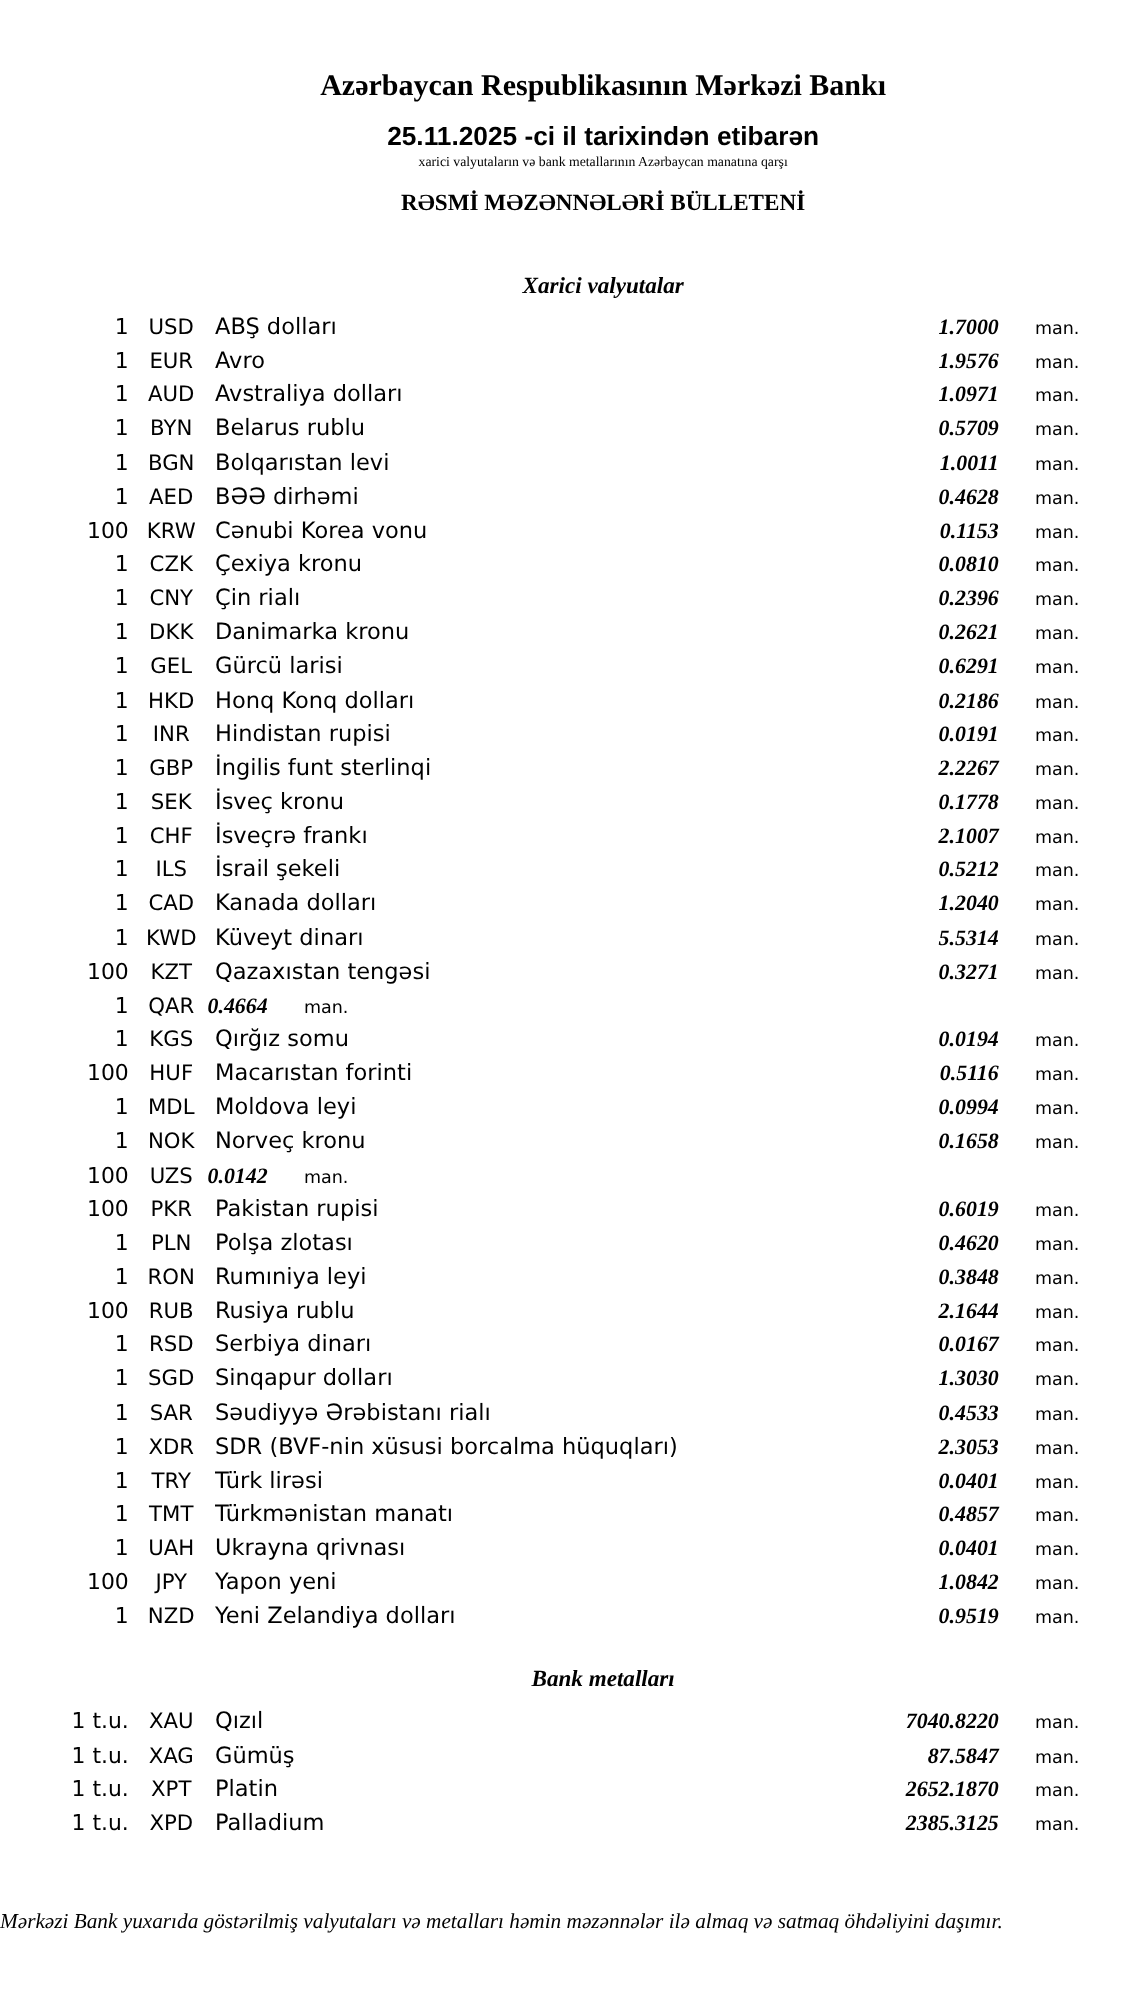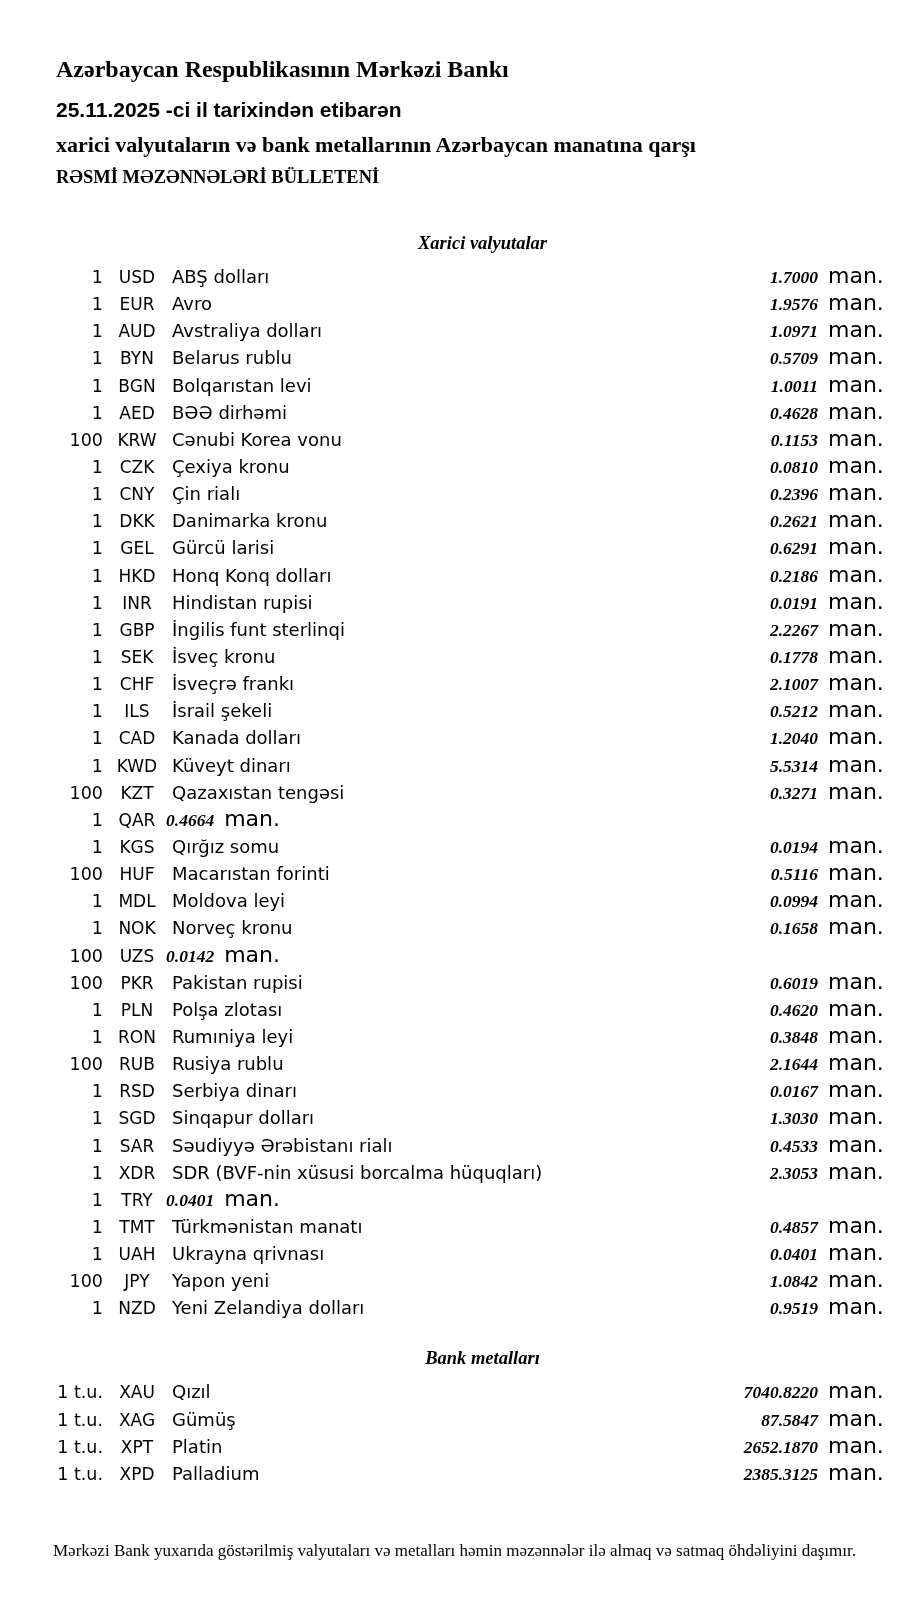--- a/index.html
+++ b/index.html
@@ -6,40 +6,40 @@
   html, body { background: #ffffff; }
   body {
     width: 909px;
     height: 1598px;
     color: #000000;
     font-family: "DejaVu Sans", sans-serif;
     overflow: hidden;
   }
   .header-block {
     margin-left: 56px;   
+    text-align: center;
   }
   .bank-title {
     margin-top: 54px;
     font-family: "Liberation Serif", serif;
     font-weight: bold;
     font-size: 24px;
     line-height: 30px;
   }
   .date-line {
     margin-top: 15px;
     font-family: Liberation Sans, sans-serif;
     font-weight: bold;
     font-size: 21px;
     line-height: 21px;
   }
   .subtitle-line {
-    margin-top: 14px;
-    font-family: "Liberation Serif", serif;
-    font-weight: bold;
-    font-size: 22px;
+    font-family: "Liberation Serif", serif;
+    font-weight: normal;
+    font-size: 11px;
     line-height: 21px;
   }
   .bulletin-title {
     margin-top: 11px;
     font-family: "Liberation Serif", serif;
     font-weight: bold;
     font-size: 18.5px;
     line-height: 22px;
   }
   .section-title {
@@ -79,28 +79,28 @@
   }
   .rate {
     text-align: left;
     font-family: "Liberation Serif", serif;
     font-style: italic;
     font-weight: bold;
     font-size: 17.5px;
   }
   .man {
     width: 50px;
-    margin-left: 10px;
+    margin-left: 29px;
     margin-right: 31px;
-    font-size: 22px;
+    font-size: 14px;
   }
   .footer-disclaimer {
     margin-top: 54px;
-    text-align: center;
-    font-family: "Liberation Serif", serif;
+    font-family: "Liberation Serif", serif;
+    font-style: italic;
     font-size: 17px;
     line-height: 22px;
   }
 </style>
 </head>
 <body>
 
 <div class="header-block">
   <div class="bank-title">Azərbaycan Respublikasının Mərkəzi Bankı</div>
   <div class="date-line">25.11.2025 -ci il tarixindən etibarən</div>
@@ -342,20 +342,21 @@
     <div class="row">
       <span class="qty">1</span>
       <span class="code">XDR</span>
       <span class="name">SDR (BVF-nin xüsusi borcalma hüquqları)</span>
       <span class="rate">2.3053</span>
       <span class="man">man.</span>
     </div>
     <div class="row">
       <span class="qty">1</span>
       <span class="code">TRY</span>
+      <span class="name">Türk lirəsi</span>
       <span class="rate">0.0401</span>
       <span class="man">man.</span>
     </div>
     <div class="row">
       <span class="qty">1</span>
       <span class="code">TMT</span>
       <span class="name">Türkmənistan manatı</span>
       <span class="rate">0.4857</span>
       <span class="man">man.</span>
     </div>

